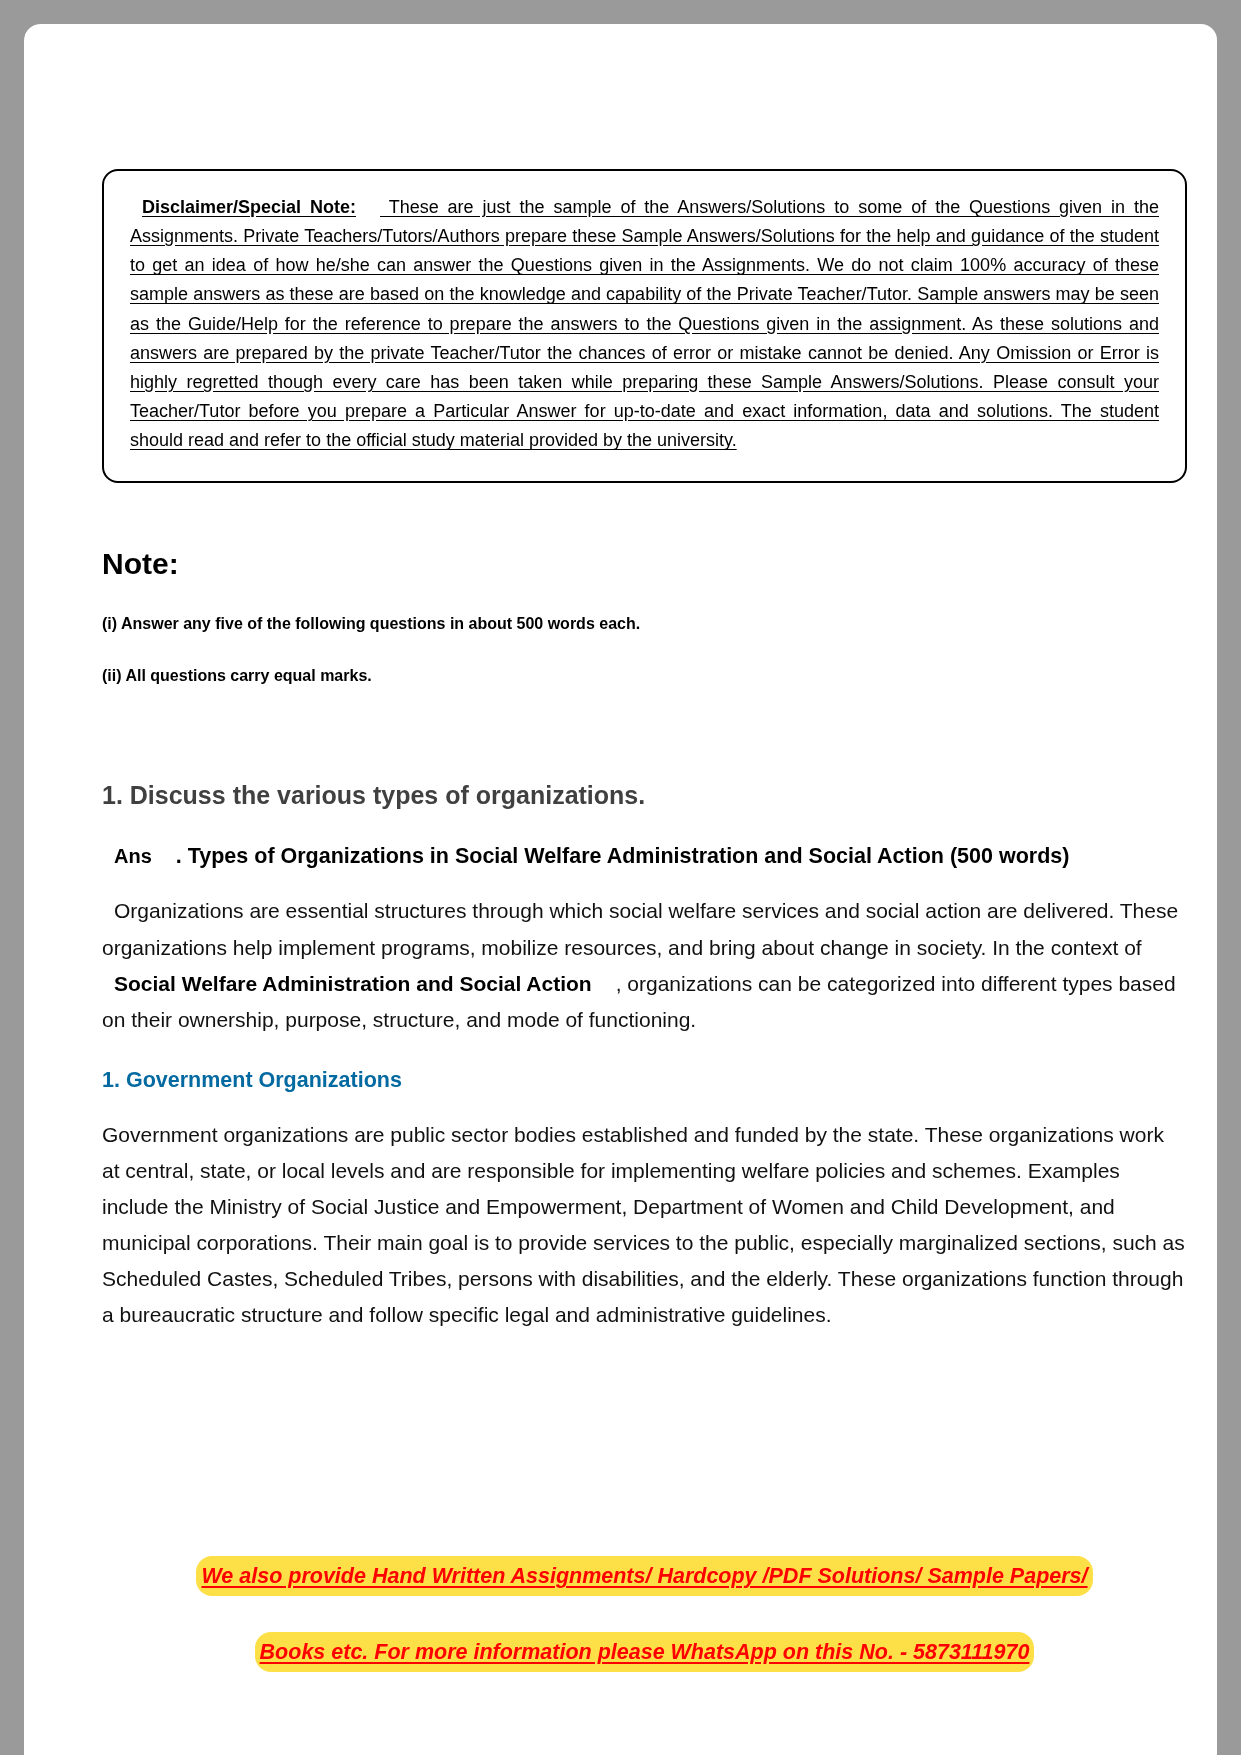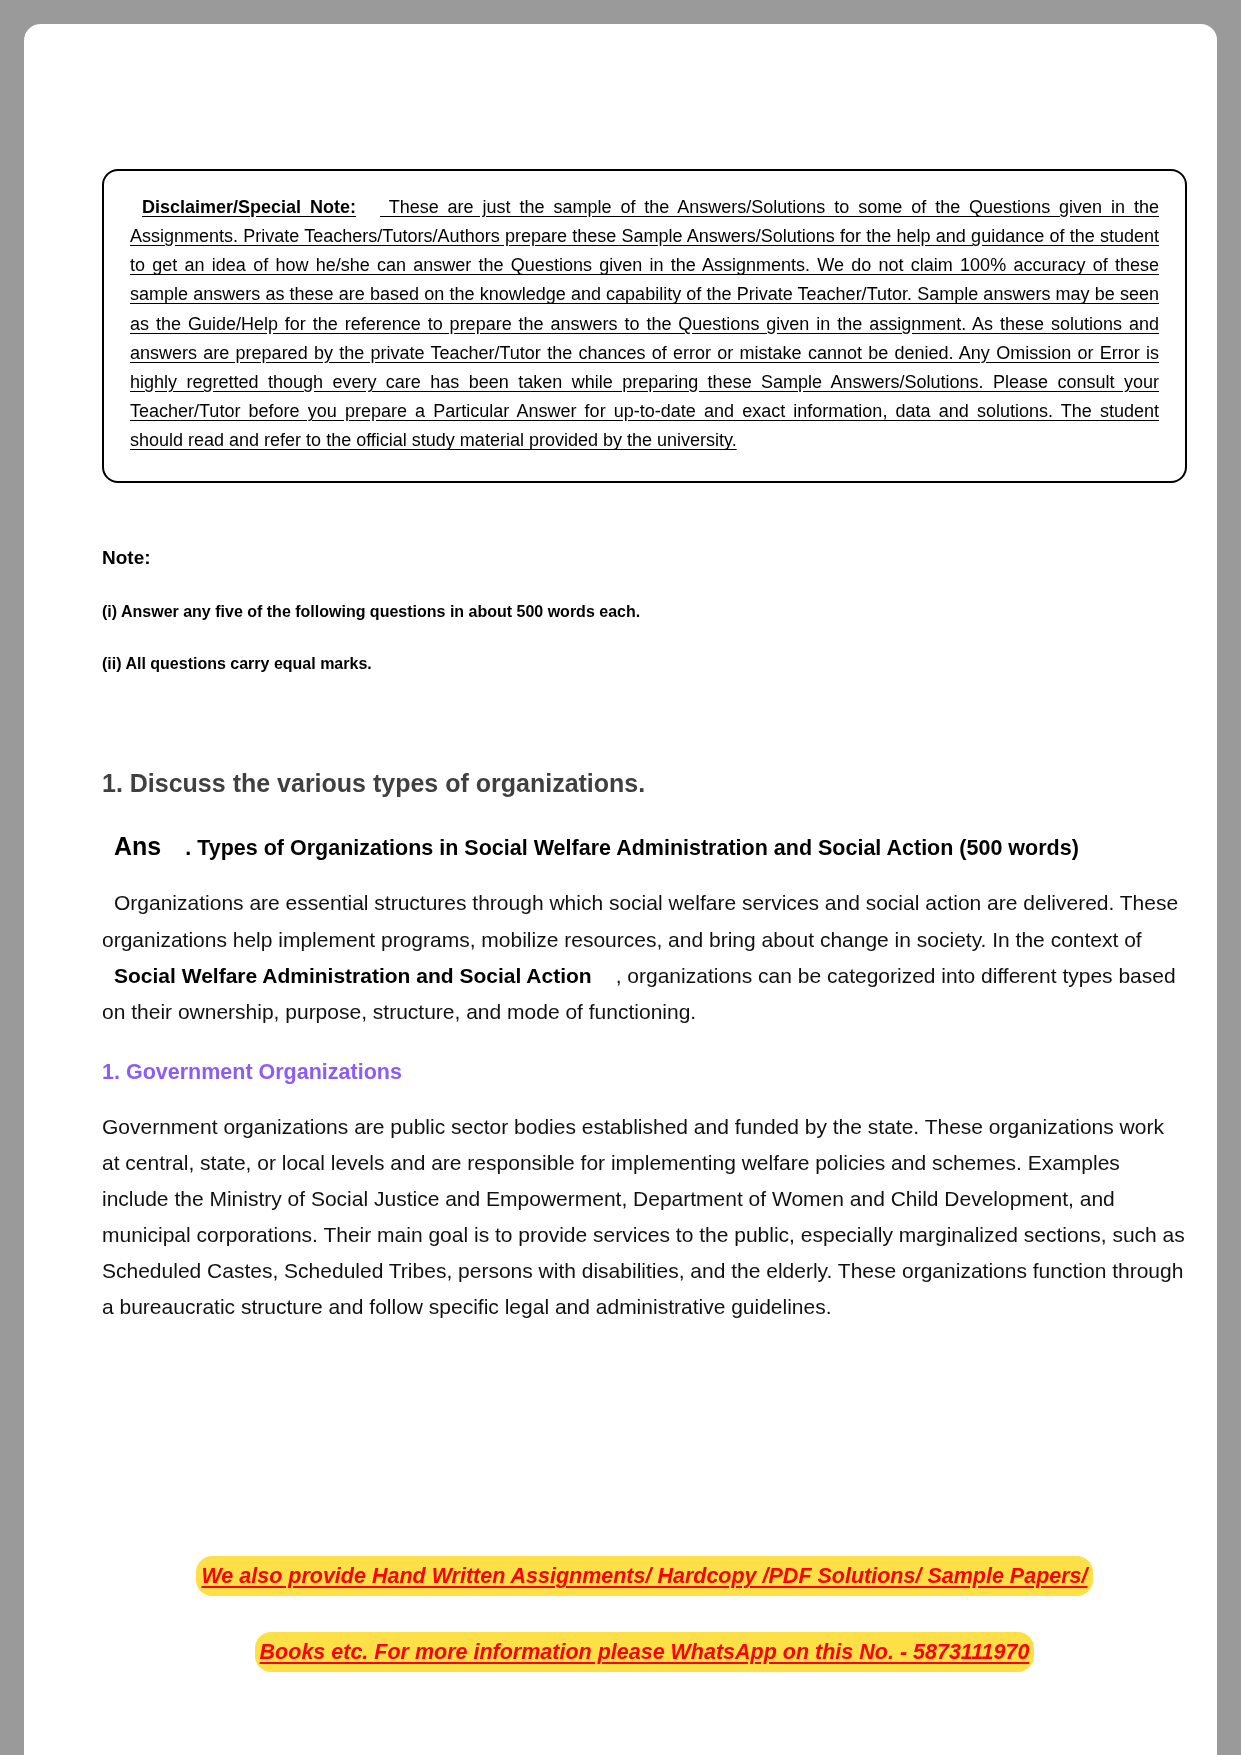--- a/index.html
+++ b/index.html
@@ -23,61 +23,61 @@
     font-size: 18px;
     line-height: 1.62;
     text-align: justify;
     text-decoration: underline;
     text-underline-offset: 3px;
     color: #000000;
   }
   .disclaimer-text strong { font-weight: bold; }
   .note-heading {
     margin-top: 64px;
-    font-size: 19px;
+    font-size: 30px;
     font-weight: bold;
     color: #000000;
   }
   .note-item {
     margin-top: 34px;
     font-size: 16px;
     font-weight: bold;
     color: #000000;
   }
   .question-heading {
     margin-top: 96px;
     font-size: 25px;
     font-weight: bold;
     color: #404040;
   }
   .ans-heading {
     margin-top: 34px;
     color: #000000;
   }
   .ans-label {
-    font-size: 25px;
+    font-size: 20px;
     font-weight: bold;
   }
   .ans-title {
     font-size: 21.5px;
     font-weight: bold;
   }
   .body-text {
     margin-top: 24px;
     font-size: 21px;
     line-height: 1.72;
     color: #111111;
     text-align: left;
   }
   .body-text strong { font-weight: bold; color: #000000; }
   .sub-heading {
     margin-top: 30px;
     font-size: 21.5px;
     font-weight: bold;
-    color: #8b5cf6;
+    color: #0369a1;
   }
   .footer {
     position: absolute;
     left: 0;
     right: 0;
     top: 1496px;
     text-align: center;
   }
   .footer-line { line-height: 38px; }
   .footer-highlight {

